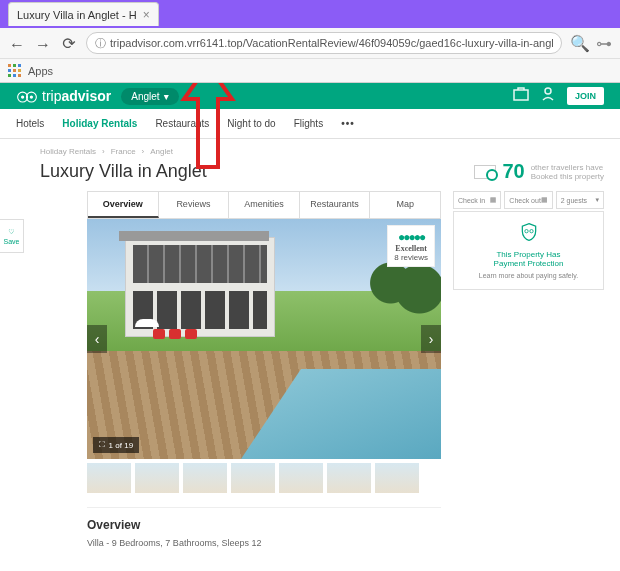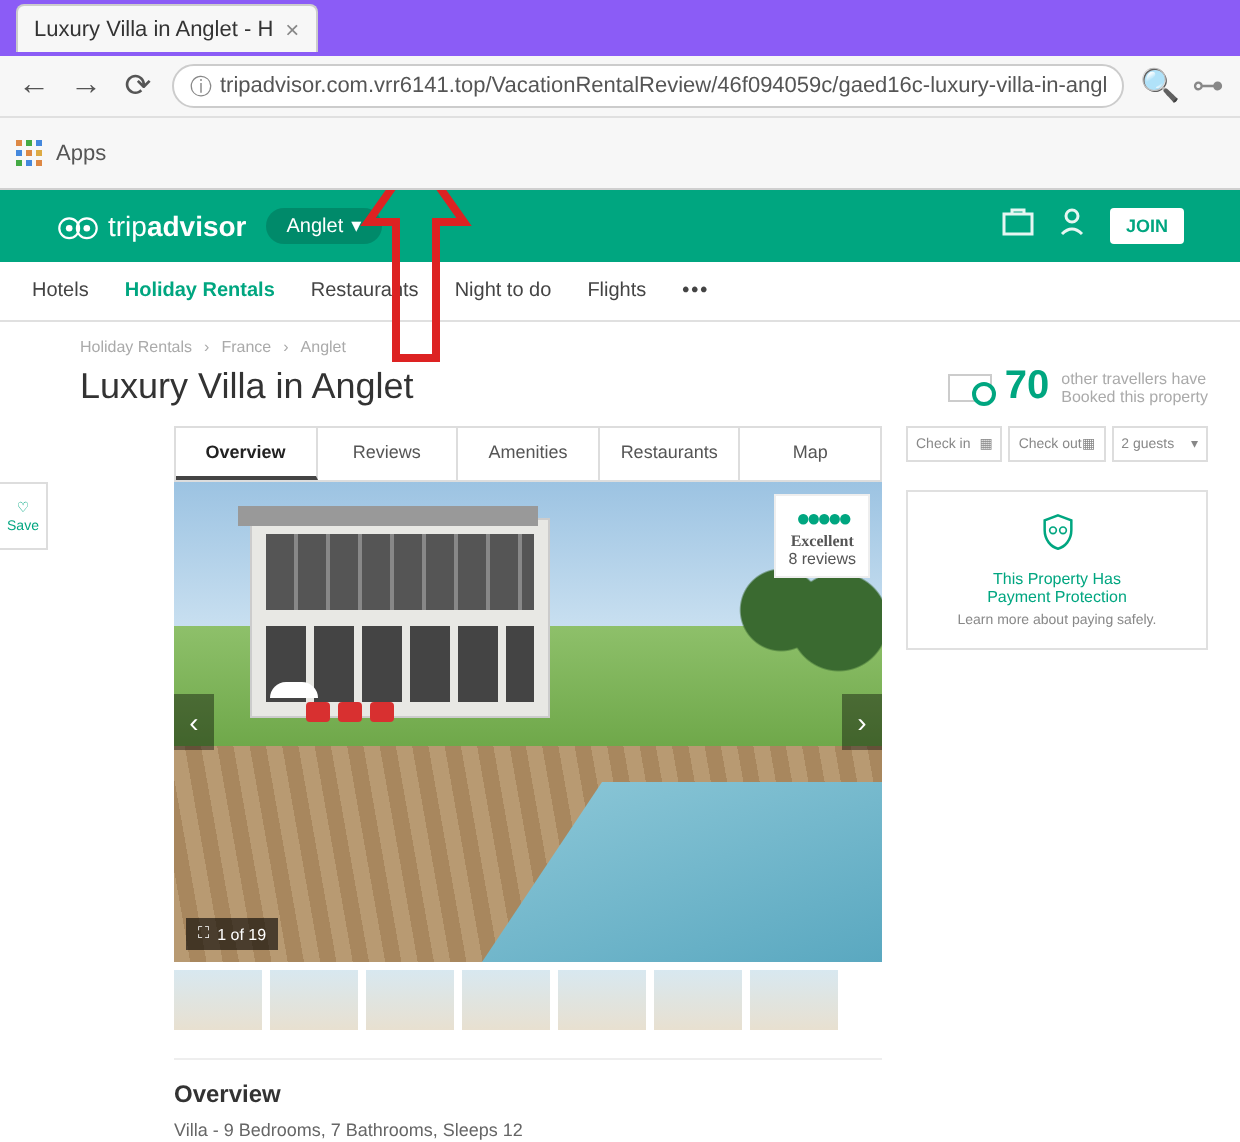--- a/index.html
+++ b/index.html
@@ -11,31 +11,31 @@
 .tab { background: #f7f7f7; border: 1px solid #ccc; border-bottom: none; border-radius: 4px 4px 0 0; height: 24px; display: flex; align-items: center; padding: 0 8px; font-size: 11px; gap: 6px; max-width: 160px; }
 .tab .title { white-space: nowrap; overflow: hidden; text-overflow: ellipsis; color: #333; }
 .tab .close { color: #888; font-size: 12px; cursor: pointer; }
 .addr-bar { height: 30px; display: flex; align-items: center; gap: 8px; padding: 0 8px; background: #f7f7f7; }
 .nav-btn { width: 18px; height: 18px; display: flex; align-items: center; justify-content: center; color: #555; cursor: pointer; }
 .url-box { flex: 1; height: 22px; border: 1px solid #ccc; border-radius: 11px; display: flex; align-items: center; padding: 0 8px; font-size: 11px; color: #555; background: #fff; overflow: hidden; }
 .url-box .info-icon { margin-right: 4px; color: #888; }
 .url-box .url-text { white-space: nowrap; overflow: hidden; }
 .url-box .highlight { border-bottom: 2px solid #d22; }
 .addr-right { display: flex; gap: 6px; color: #888; }
-.bookmark-bar { height: 36px; display: flex; align-items: center; padding: 0 8px; gap: 6px; font-size: 11px; color: #555; background: #f7f7f7; border-top: 1px solid #e0e0e0; }
+.bookmark-bar { height: 24px; display: flex; align-items: center; padding: 0 8px; gap: 6px; font-size: 11px; color: #555; background: #f7f7f7; border-top: 1px solid #e0e0e0; }
 .apps-icon { width: 14px; height: 14px; display: inline-block; }
 
 
 .page { position: relative; height: calc(571px - 82px); overflow: hidden; }
 
 
 .red-arrow { position: absolute; left: 178px; top: -24px; z-index: 50; pointer-events: none; }
 
 
-.ta-header { background: #00a680; height: 36px; display: flex; align-items: center; padding: 0 28px; gap: 10px; }
+.ta-header { background: #00a680; height: 26px; display: flex; align-items: center; padding: 0 16px; gap: 10px; }
 .ta-logo { display: flex; align-items: center; gap: 4px; }
 .ta-logo .logo-icon { width: 22px; height: 14px; }
 .ta-logo .logo-text { color: #fff; font-size: 14px; }
 .ta-logo .logo-text b { font-weight: bold; }
 .pill { background: #008a6a; color: #fff; font-size: 10px; padding: 3px 10px; border-radius: 10px; display: flex; align-items: center; gap: 4px; cursor: pointer; }
 .header-right { margin-left: auto; display: flex; align-items: center; gap: 12px; }
 .header-icon { color: #fff; opacity: .9; }
 .join-btn { background: #fff; color: #00a680; font-size: 9px; font-weight: bold; padding: 4px 8px; border-radius: 2px; cursor: pointer; }
 
 
@@ -97,21 +97,21 @@
 .panel { border: 1px solid #e0e0e0; margin-top: 6px; padding: 10px; text-align: center; }
 .panel .from { font-size: 8px; color: #888; text-align: left; }
 .panel .price-row { display: flex; align-items: baseline; gap: 4px; margin: 2px 0 8px; }
 .panel .price { font-size: 22px; font-weight: bold; color: #222; }
 .panel .per { font-size: 9px; color: #666; }
 .panel .qmark { font-size: 8px; color: #888; border: 1px solid #ccc; border-radius: 50%; width: 10px; height: 10px; display: inline-flex; align-items: center; justify-content: center; }
 .book-btn { background: #ffcc00; color: #222; font-size: 11px; font-weight: bold; padding: 8px 0; cursor: pointer; }
 .panel .meta { font-size: 7px; color: #999; margin-top: 6px; }
 .panel .meta b { color: #555; font-size: 8px; }
 .panel .link { color: #0073bb; font-size: 9px; margin-top: 6px; cursor: pointer; }
-.panel2 { border: 1px solid #e0e0e0; margin-top: 14px; padding: 10px; text-align: center; }
+.panel2 { border: 1px solid #e0e0e0; margin-top: 2px; padding: 10px; text-align: center; }
 .shield { width: 20px; height: 20px; margin: 0 auto; }
 .panel2 .pp { color: #00a680; font-size: 8px; margin-top: 4px; }
 .panel2 .learn { font-size: 7px; color: #888; margin-top: 4px; cursor: pointer; }
 
 
 .overview-sec { margin-top: 14px; border-top: 1px solid #eee; padding-top: 10px; }
 .overview-sec h3 { font-size: 12px; font-weight: bold; color: #333; margin-bottom: 6px; }
 .overview-sec p { font-size: 9px; color: #666; }
 </style>
 </head>

